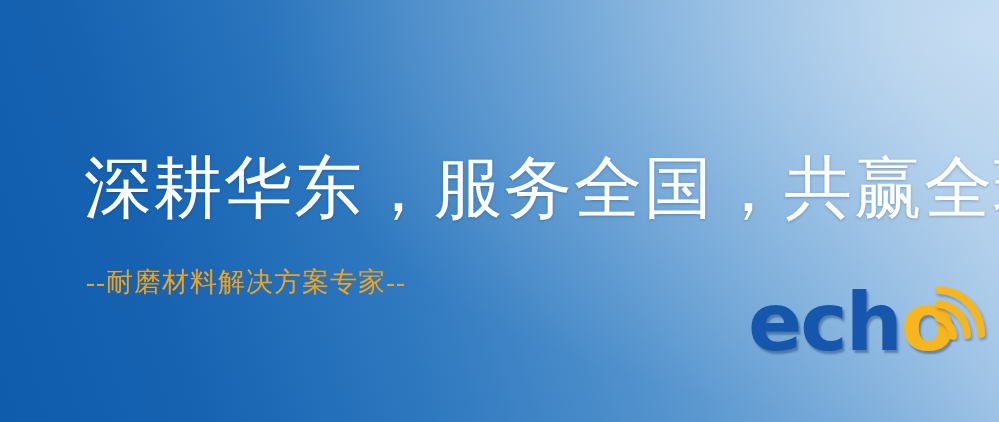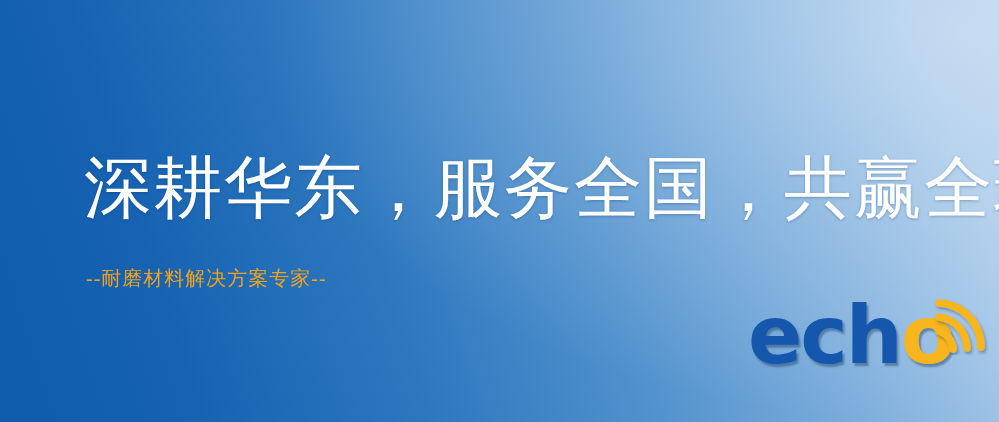--- a/index.html
+++ b/index.html
@@ -46,33 +46,33 @@
     white-space: nowrap;
     text-shadow: 0 1px 3px rgba(8,48,100,0.30);
     z-index: 3;
   }
 
   .subtitle {
     position: absolute;
     left: 86px;
     top: 266px;
     font-family: "Liberation Serif", "DejaVu Serif", serif;
-    font-size: 20px;
+    font-size: 27px;
     line-height: 1.2;
     letter-spacing: 1px;
     color: #f0a21c;
     white-space: nowrap;
     z-index: 3;
   }
 
   
   .logo {
     position: absolute;
     left: 748px;
-    top: 301px;
+    top: 288px;
     width: 246px;
     height: 120px;
     z-index: 4;
     text-align: right;
   }
   .logo-word {
     position: absolute;
     left: 0;
     top: -4px;
     height: 78px;

